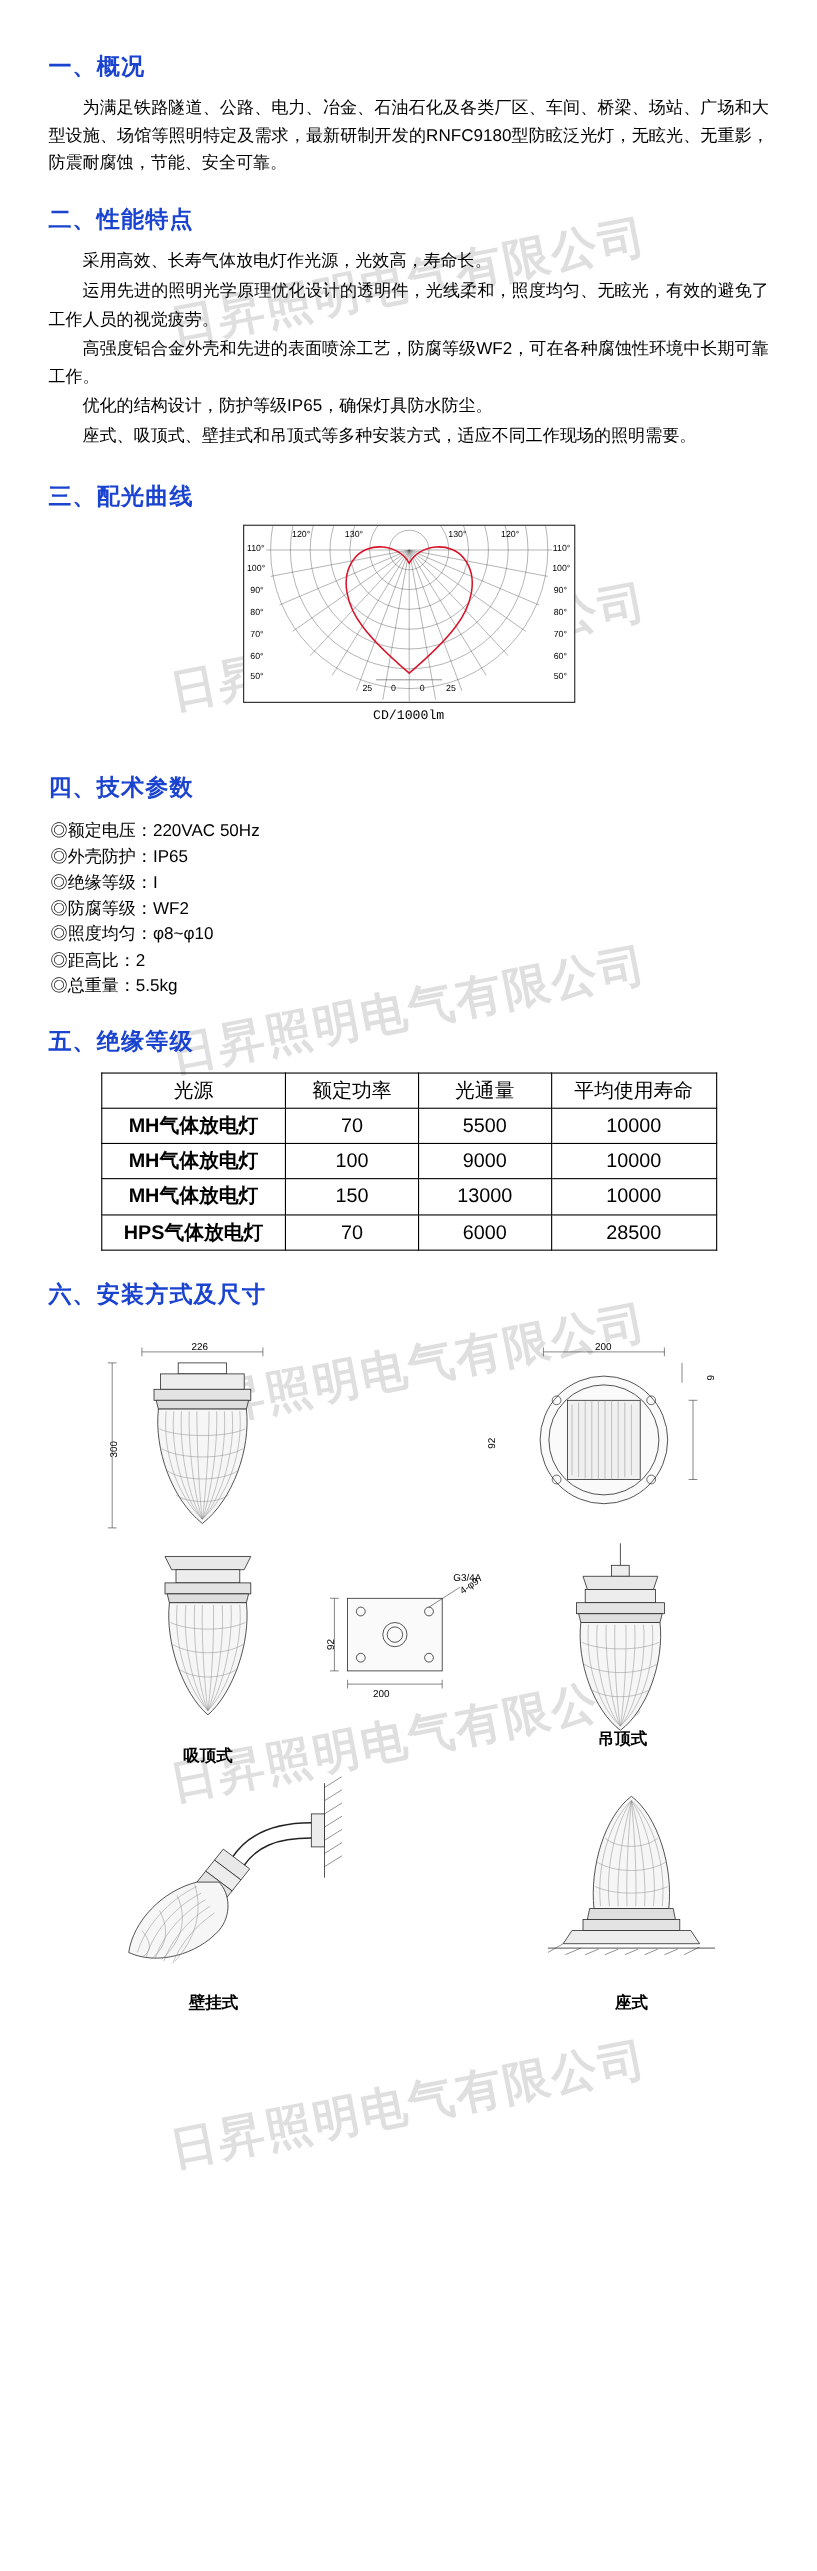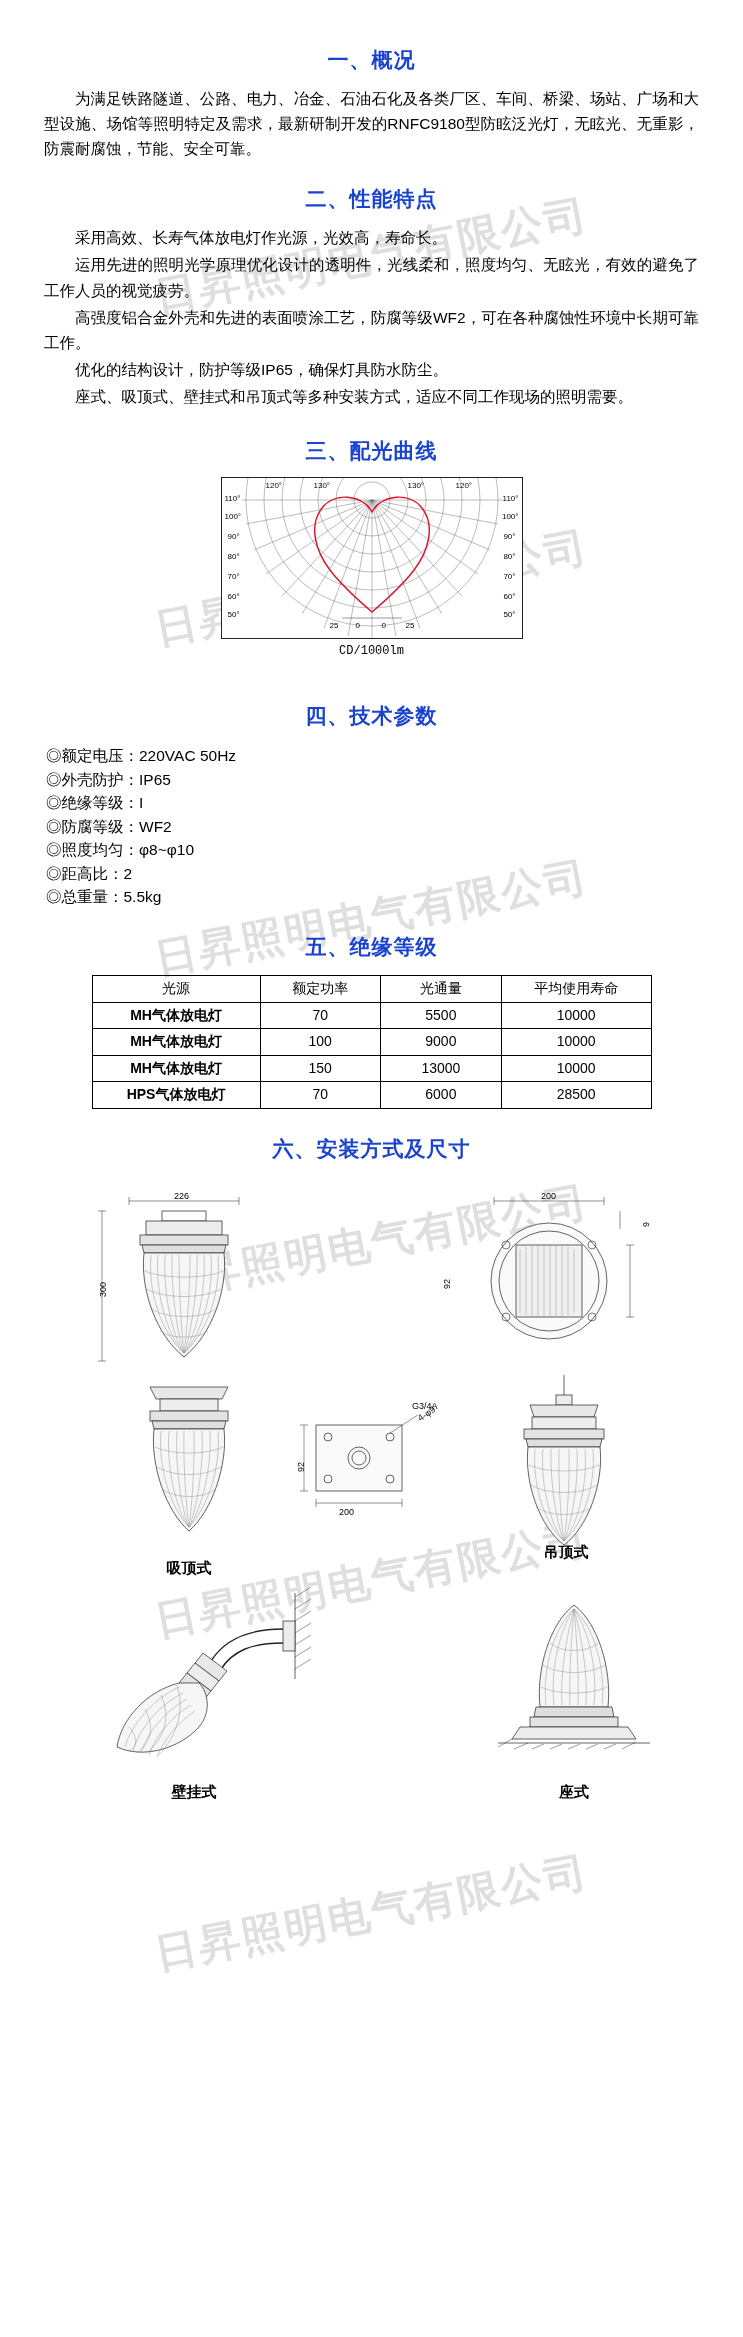--- a/index.html
+++ b/index.html
@@ -27,21 +27,20 @@
     margin: 0 44px;
     z-index: 2;
   }
   h2.section {
     color: #1a43d0;
     font-size: 21px;
     font-weight: bold;
     margin: 0;
     padding: 0;
     letter-spacing: 1px;
-    text-align: center;
   }
   p.para {
     font-size: 15.5px;
     line-height: 1.62;
     margin: 0;
     text-indent: 2em;
     text-align: justify;
     color: #000;
   }
   .para-block { margin-top: 12px; }
@@ -110,21 +109,21 @@
     font-size: 15.5px;
     line-height: 1.52;
     padding-left: 2px;
   }
 
   
   table.lamp-table {
     border-collapse: collapse;
     margin: 14px auto 0;
     width: 560px;
-    font-size: 14px;
+    font-size: 18px;
   }
   table.lamp-table th, table.lamp-table td {
     border: 1px solid #000;
     text-align: center;
     padding: 3px 2px;
     font-weight: normal;
     line-height: 1.4;
   }
   table.lamp-table th { font-weight: normal; }
   table.lamp-table td.src { font-weight: bold; }

